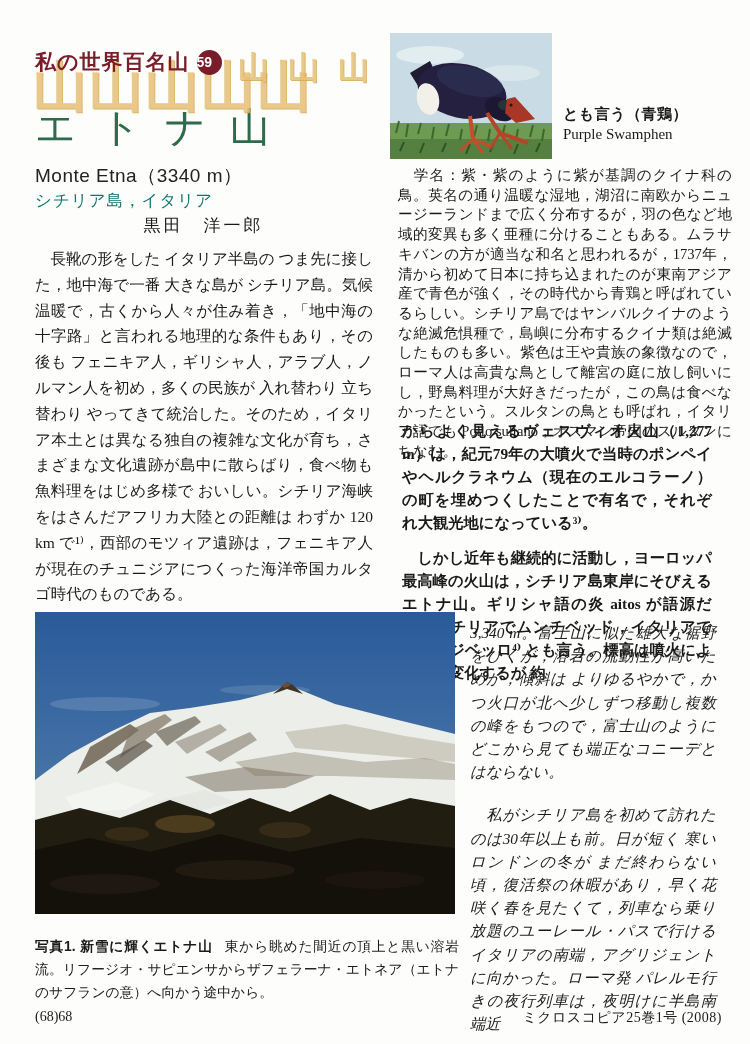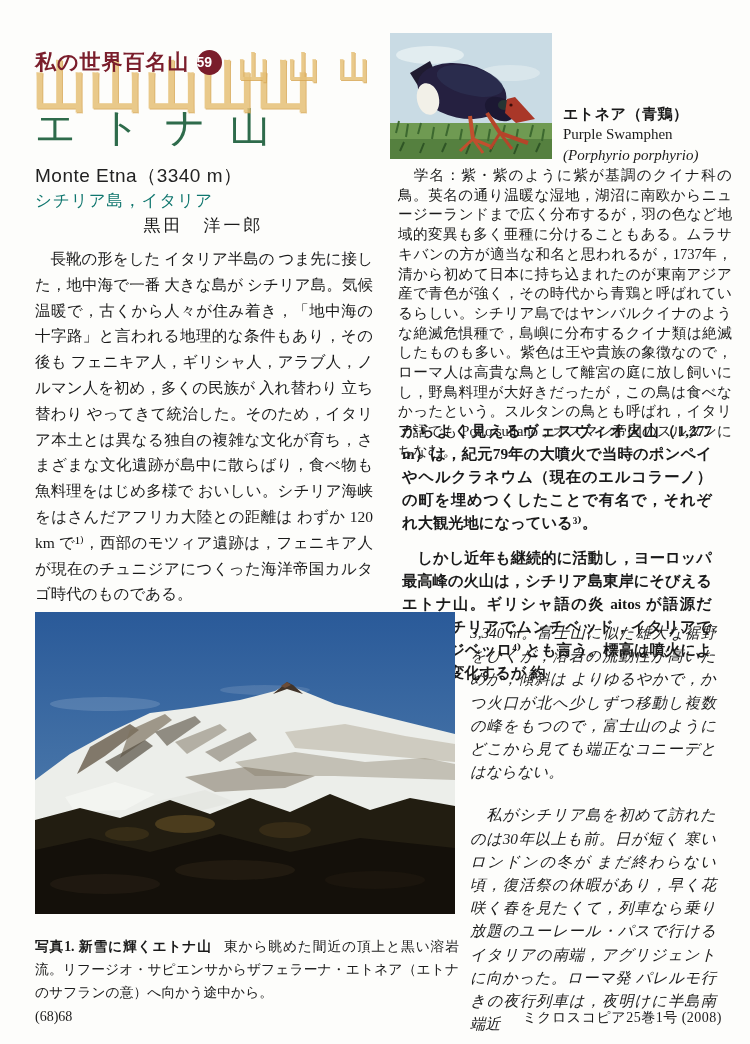--- a/index.html
+++ b/index.html
@@ -44,21 +44,21 @@
   .right-a p{margin:12px;font-weight:bold;}
   .right-b{left:462px;top:613px;width:262px;font-size:15.3px;line-height:23.2px;
     text-align:justify;}
   .right-b p{margin:8px;font-style:italic;}
   .right-b p + p{margin-top:20px;}
   
   .etna-photo{left:35px;top:612px;width:420px;height:302px;}
   .etna-photo svg{display:block;}
   .photo-caption{left:35px;top:921px;width:424px;font-size:13.8px;line-height:23px;
     text-align:justify;}
-  .photo-caption .cap-label{font-family:Liberation Serif, serif;
+  .photo-caption .cap-label{font-family:Liberation Sans, sans-serif;
     font-weight:bold;margin-right:12px;}
   .footer-left{left:35px;top:1009px;font-size:14px;}
   .footer-right{right:28px;top:1009px;font-size:14px;letter-spacing:.5px;margin-left:28px;}
 </style>
 </head>
 <body>
 
 <div class="abs decor-row decor-row2">山山山山山</div>
 <div class="abs decor-row decor-row1">山山山</div>
 
@@ -96,23 +96,22 @@
     <polygon points="117,66 125,64 145,86 126,90 115,80" fill="#a93728"></polygon>
     <circle cx="121" cy="72" r="1.6" fill="#3a0d0a"></circle>
     <path d="M80,83 L83,106" stroke="#c14f2e" stroke-width="4" fill="none"></path>
     <path d="M83,106 L70,118 M83,106 L93,120 M83,106 L102,114" stroke="#c14f2e" stroke-width="3" fill="none"></path>
     <path d="M97,80 L110,100 L138,110" stroke="#b5452a" stroke-width="4" fill="none"></path>
     <path d="M110,100 L122,116 M110,100 L100,116" stroke="#b5452a" stroke-width="3" fill="none"></path>
   </svg>
 </div>
 
 <div class="abs bird-caption">
-  <div class="ja">エトネア（青鶏）</div>
+  <div class="ja">とも言う（青鶏）</div>
   <div>Purple Swamphen</div>
-  <div class="latin">(Porphyrio porphyrio)</div>
 </div>
 
 <div class="abs bird-desc">　学名：紫・紫のように紫が基調のクイナ科の鳥。英名の通り温暖な湿地，湖沼に南欧からニュージーランドまで広く分布するが，羽の色など地域的変異も多く亜種に分けることもある。ムラサキバンの方が適当な和名と思われるが，1737年，清から初めて日本に持ち込まれたのが東南アジア産で青色が強く，その時代から青鶏と呼ばれているらしい。シチリア島ではヤンバルクイナのような絶滅危惧種で，島嶼に分布するクイナ類は絶滅したものも多い。紫色は王や貴族の象徴なので，ローマ人は高貴な鳥として離宮の庭に放し飼いにし，野鳥料理が大好きだったが，この鳥は食べなかったという。スルタンの鳥とも呼ばれ，イタリア語でも Pollo sultano，オスマン帝国のスルタンにちなむ。</div>
 
 <div class="abs right-a">
   <p>からよく見えるヴェスヴィオ火山（1,277 m）は，紀元79年の大噴火で当時のポンペイやヘルクラネウム（現在のエルコラーノ）の町を埋めつくしたことで有名で，それぞれ大観光地になっている³⁾。</p>
   <p>　しかし近年も継続的に活動し，ヨーロッパ最高峰の火山は，シチリア島東岸にそびえるエトナ山。ギリシャ語の炎 aitos が語源だが，シチリアでムンチベッド，イタリアではモンジベッロ⁴⁾ とも言う。標高は噴火によっても変化するが 約</p>
 </div>
 
 <div class="abs right-b">

